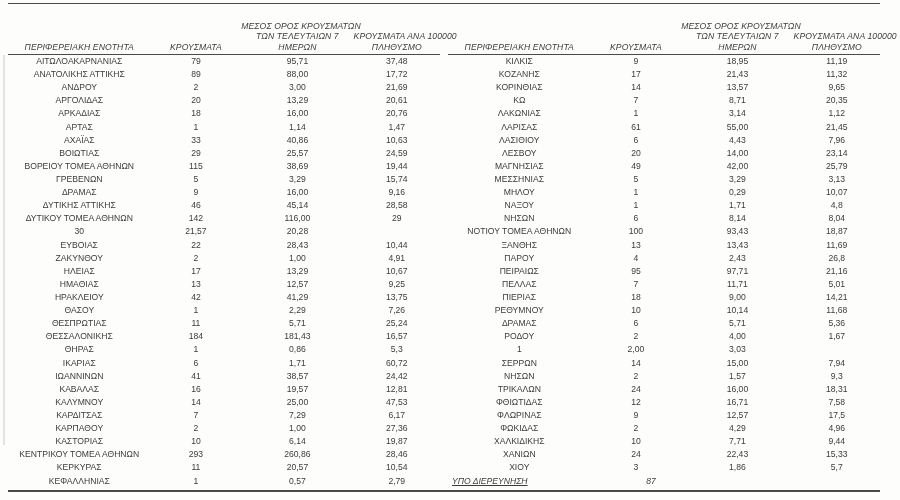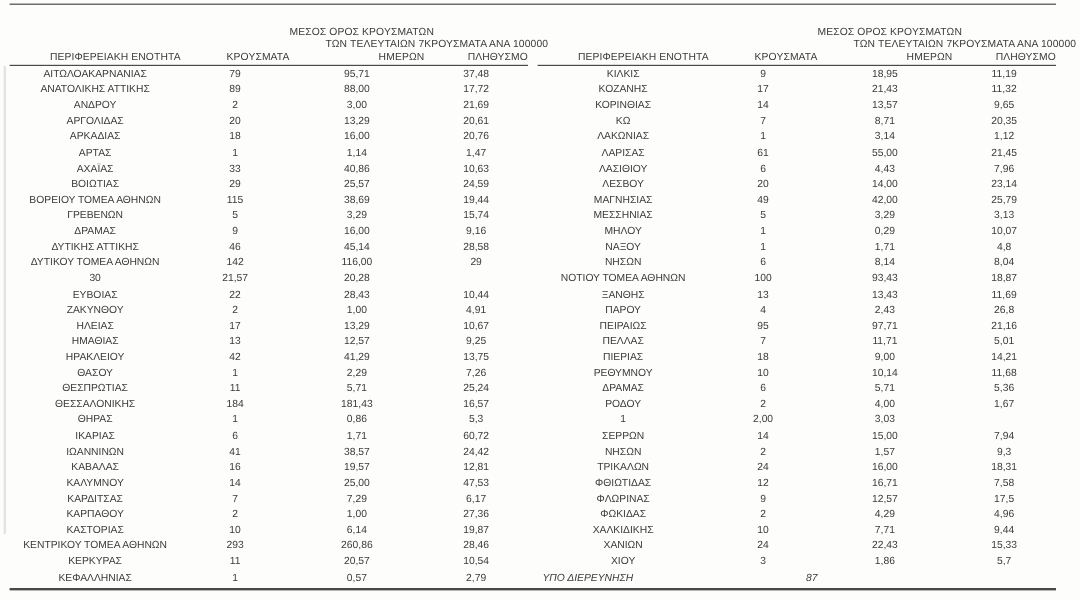--- a/index.html
+++ b/index.html
@@ -55,47 +55,49 @@
   }
   .thead {
     display: grid;
     grid-template-columns: 33% 21% 26% 20%;
     align-items: end;
     height: 39px;
     border-bottom: 1.6px solid #4a4a4a;
     padding-bottom: 1px;
   }
   .th {
-    text-align: right;
+    text-align: center;
     font-size: 8.6px;
     line-height: 10.8px;
     letter-spacing: 0.1px;
     white-space: nowrap;
+    font-style: italic;
   }
   .tbody .tr {
     display: grid;
     grid-template-columns: 33% 21% 26% 20%;
     height: 13.12px;
   }
   .td {
     text-align: center;
     font-size: 8.6px;
     line-height: 13.12px;
     white-space: nowrap;
     overflow: visible;
   }
   .tr.footer-row .td {
     font-style: italic;
   }
   .tr.footer-row .region {
     text-align: left;
     padding-left: 4px;
+    text-decoration: underline;
   }
   .tr.footer-row .cases {
-    text-align: right;
+    text-align: center;
     padding-left: 30px;
   }
 </style>
 </head>
 <body>
 
 <div class="page">
   <div class="edge-artifact"></div>
   <div class="top-rule"></div>
 

